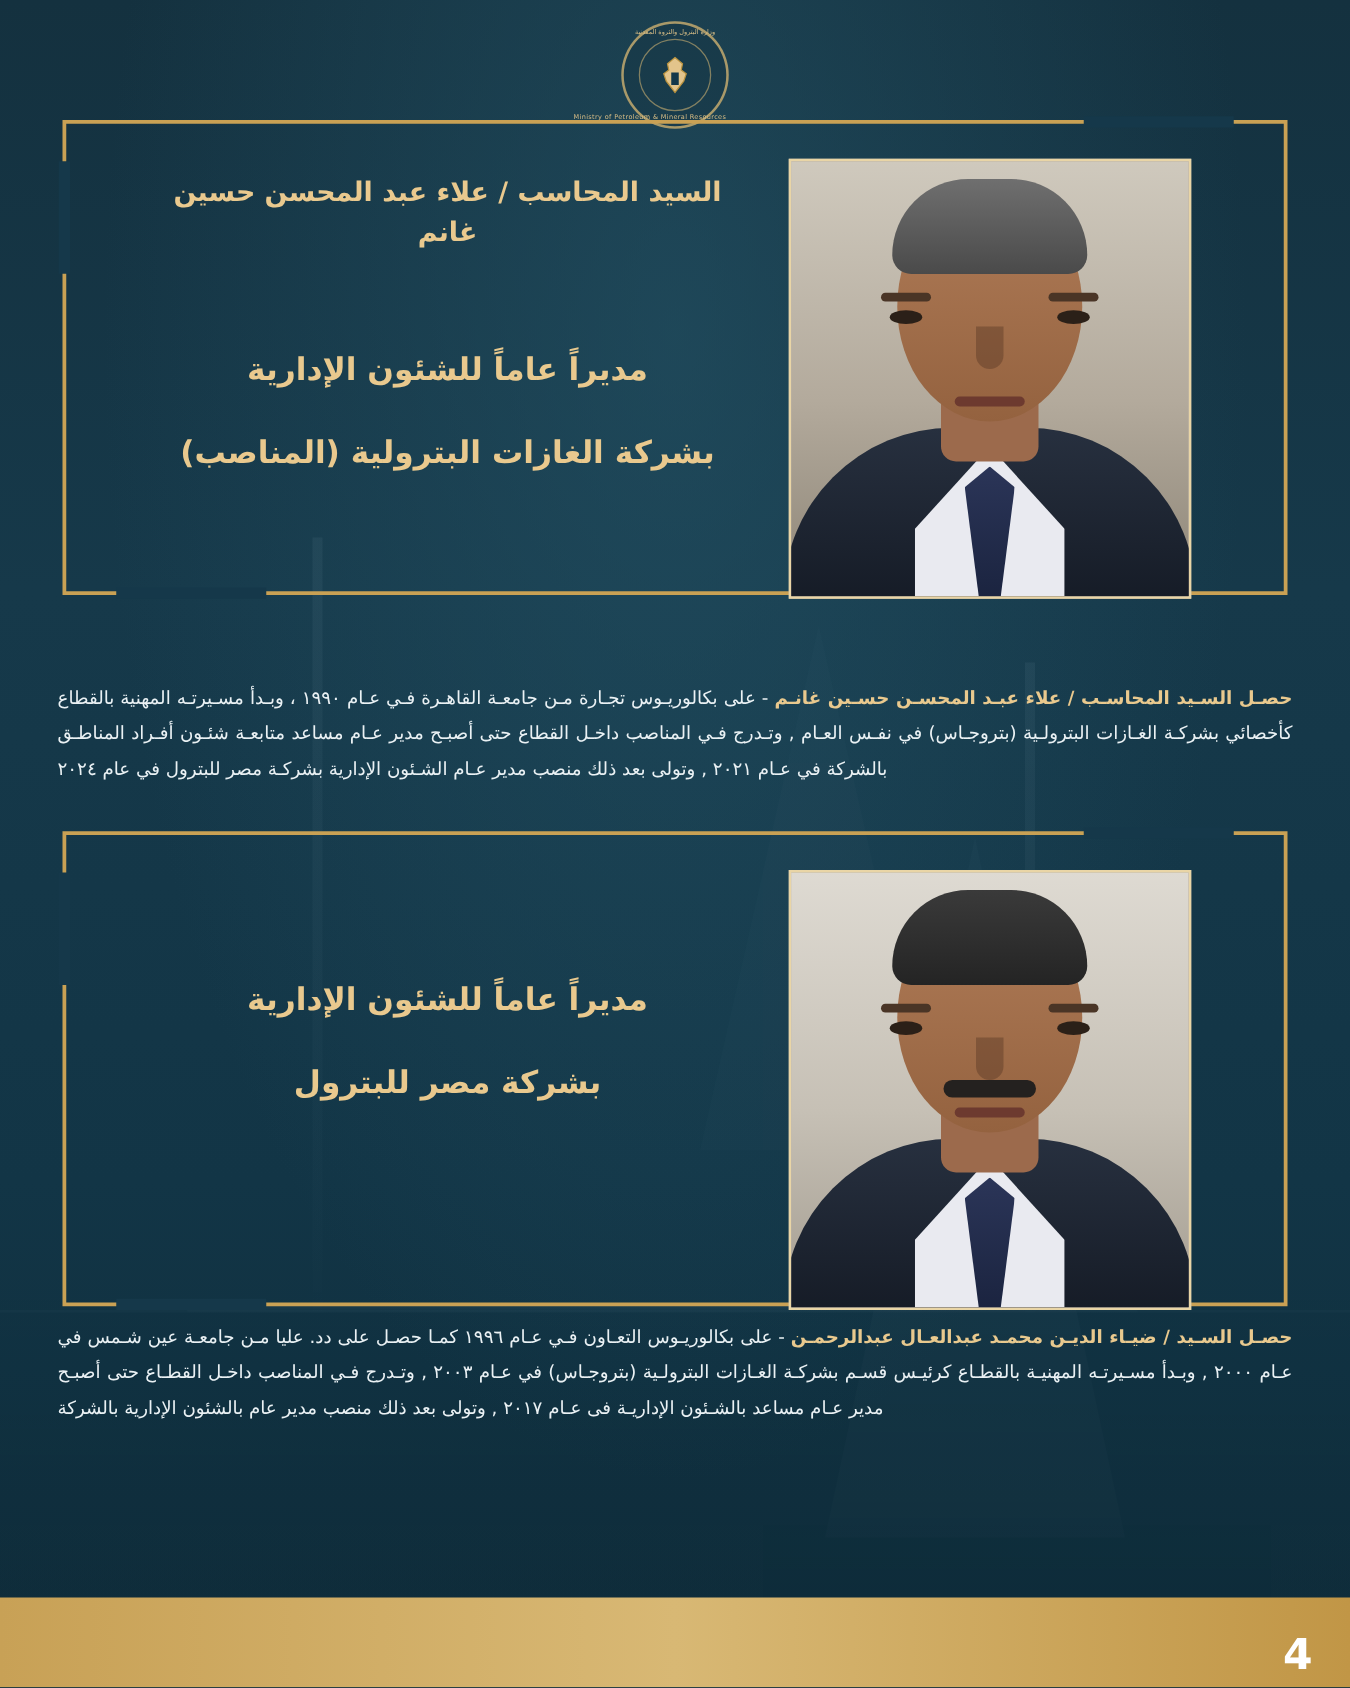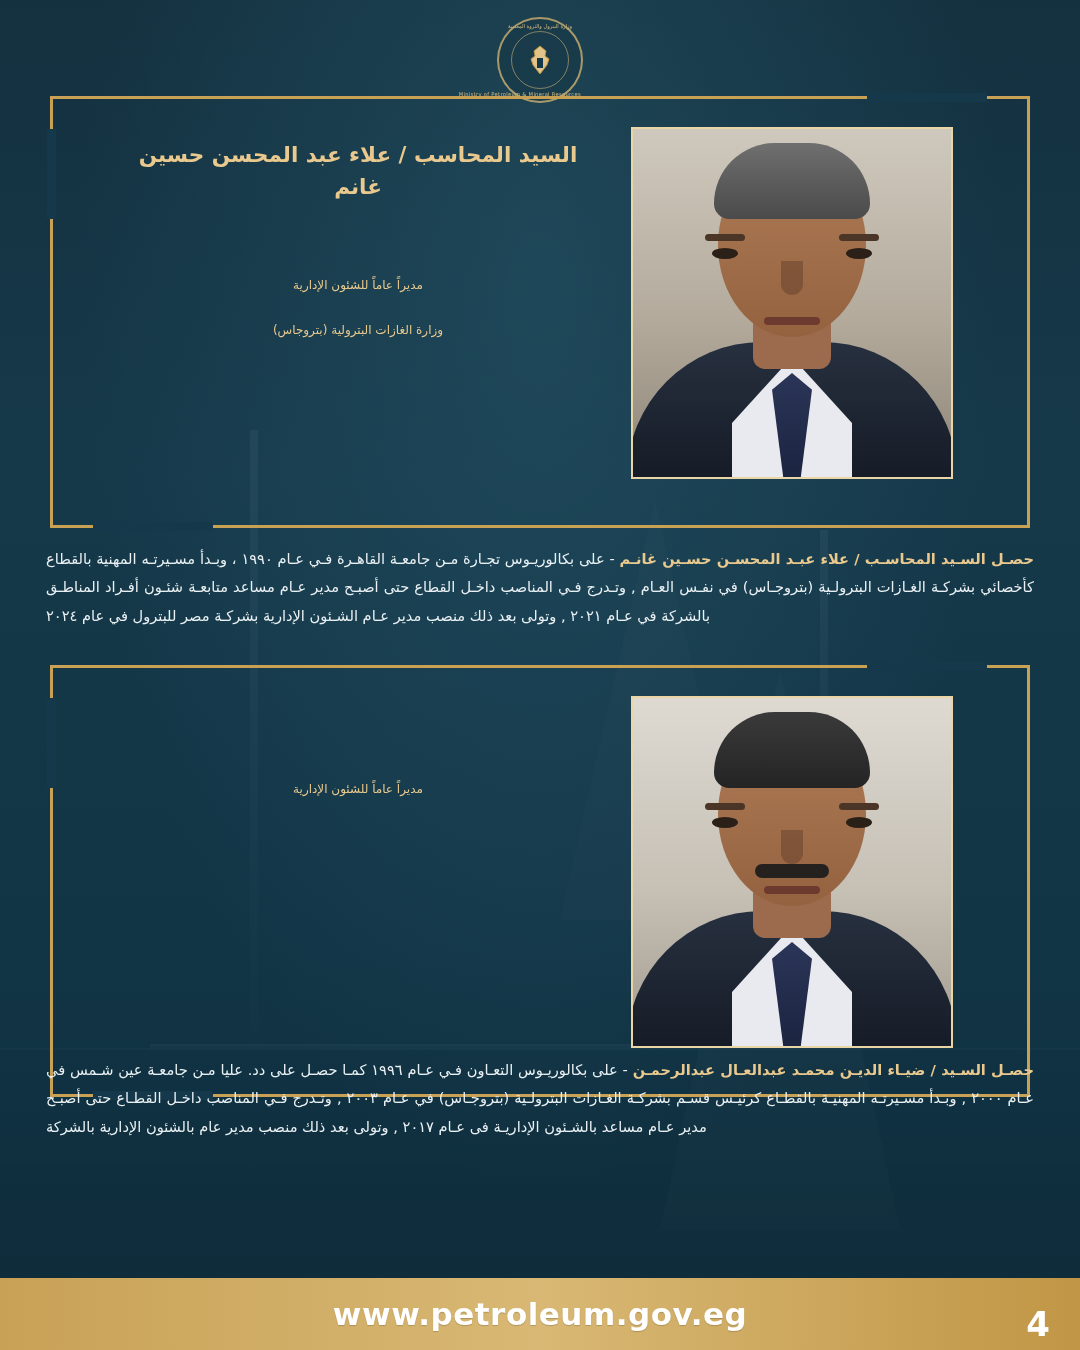--- a/index.html
+++ b/index.html
@@ -72,21 +72,21 @@
   .logo-text-bot { bottom: 4px; }
 
   
   .person { position: absolute; left: 0; right: 0; }
   .p1 { top: 96px; }
   .p2 { top: 665px; }
   
   .frame-box {
     position: absolute;
     left: 50px; right: 50px;
-    height: 432px;
+    height: 380px;
     border: 3px solid #c9a154;
   }
   
   .notch {
     position: absolute; background: #15384a;
   }
   .notch-tl { width: 120px; height: 9px; top: -6px; right: 40px; }
   .notch-br { width: 120px; height: 9px; bottom: -6px; left: 40px; }
   .notch-left { width: 9px; height: 90px; top: 30px; left: -6px; }
 
@@ -148,21 +148,21 @@
     position: absolute;
     top: 40px; left: 70px; width: 470px;
     text-align: center;
     color: #e7c485;
   }
   .name {
     font-size: 21.5px; font-weight: 700; color: #e9c98e; letter-spacing: .2px;
     line-height: 1.5;
   }
   .role, .company {
-    font-size: 12px; font-weight: 400; color: #e9c98e; line-height: 1.6;
+    font-size: 25px; font-weight: 700; color: #e9c98e; line-height: 1.6;
   }
   .role { margin-top: 72px; }
   .company { margin-top: 26px; }
 
   .bio {
     position: absolute;
     left: 46px; right: 46px;
     color: #eaf1f4;
     font-size: 14.6px;
     line-height: 1.95;
@@ -238,21 +238,21 @@
           <div class="eye l"></div>
           <div class="eye r"></div>
           <div class="nose"></div>
           <div class="mouth"></div>
         </div>
       </div>
 
       <div class="text-col">
         <div class="name">السيد المحاسب / علاء عبد المحسن حسين غانم</div>
         <div class="role">مديراً عاماً للشئون الإدارية</div>
-        <div class="company">وزارة الغازات البترولية (بتروجاس)</div>
+        <div class="company">بشركة الغازات البترولية (المناصب)</div>
       </div>
     </div>
   </div>
 
   <div class="bio b1">
     <span class="hl">حصـل السـيد المحاسـب / علاء عبـد المحسـن حسـين غانـم</span><span> - على بكالوريـوس تجـارة مـن جامعـة القاهـرة فـي عـام ١٩٩٠ ، وبـدأ مسـيرتـه المهنية بالقطاع كأخصائي بشركـة الغـازات البترولـية (بتروجـاس) في نفـس العـام , وتـدرج فـي المناصب داخـل القطاع حتى أصبـح مدير عـام مساعد متابعـة شئـون أفـراد المناطـق بالشركة في عـام ٢٠٢١ , وتولى بعد ذلك منصب مدير عـام الشـئون الإدارية بشركـة مصر للبترول في عام ٢٠٢٤</span>
   </div>
 
   <div class="person p2">
     <div class="frame-box">
@@ -274,26 +274,26 @@
           <div class="eye l"></div>
           <div class="eye r"></div>
           <div class="nose"></div>
           <div class="stache"></div>
           <div class="mouth"></div>
         </div>
       </div>
 
       <div class="text-col">
         <div class="role">مديراً عاماً للشئون الإدارية</div>
+        <div class="company">بشركة مصر للبترول</div>
       </div>
     </div>
   </div>
 
   <div class="bio b2">
     <span class="hl">حصـل السـيد / ضيـاء الديـن محمـد عبدالعـال عبدالرحمـن</span><span> - على بكالوريـوس التعـاون فـي عـام ١٩٩٦ كمـا حصـل على دد. عليا مـن جامعـة عين شـمس في عـام ٢٠٠٠ , وبـدأ مسـيرتـه المهنيـة بالقطـاع كرئيـس قسـم بشركـة الغـازات البترولـية (بتروجـاس) في عـام ٢٠٠٣ , وتـدرج فـي المناصب داخـل القطـاع حتى أصبـح مدير عـام مساعد بالشـئون الإداريـة فى عـام ٢٠١٧ , وتولى بعد ذلك منصب مدير عام بالشئون الإدارية بالشركة</span>
   </div>
 
   <div class="footer">
-    <span class="url">www.petroleum.gov.eg</span>
     <span class="pagenum">4</span>
   </div>
 
 </div>
 
 </body></html>

